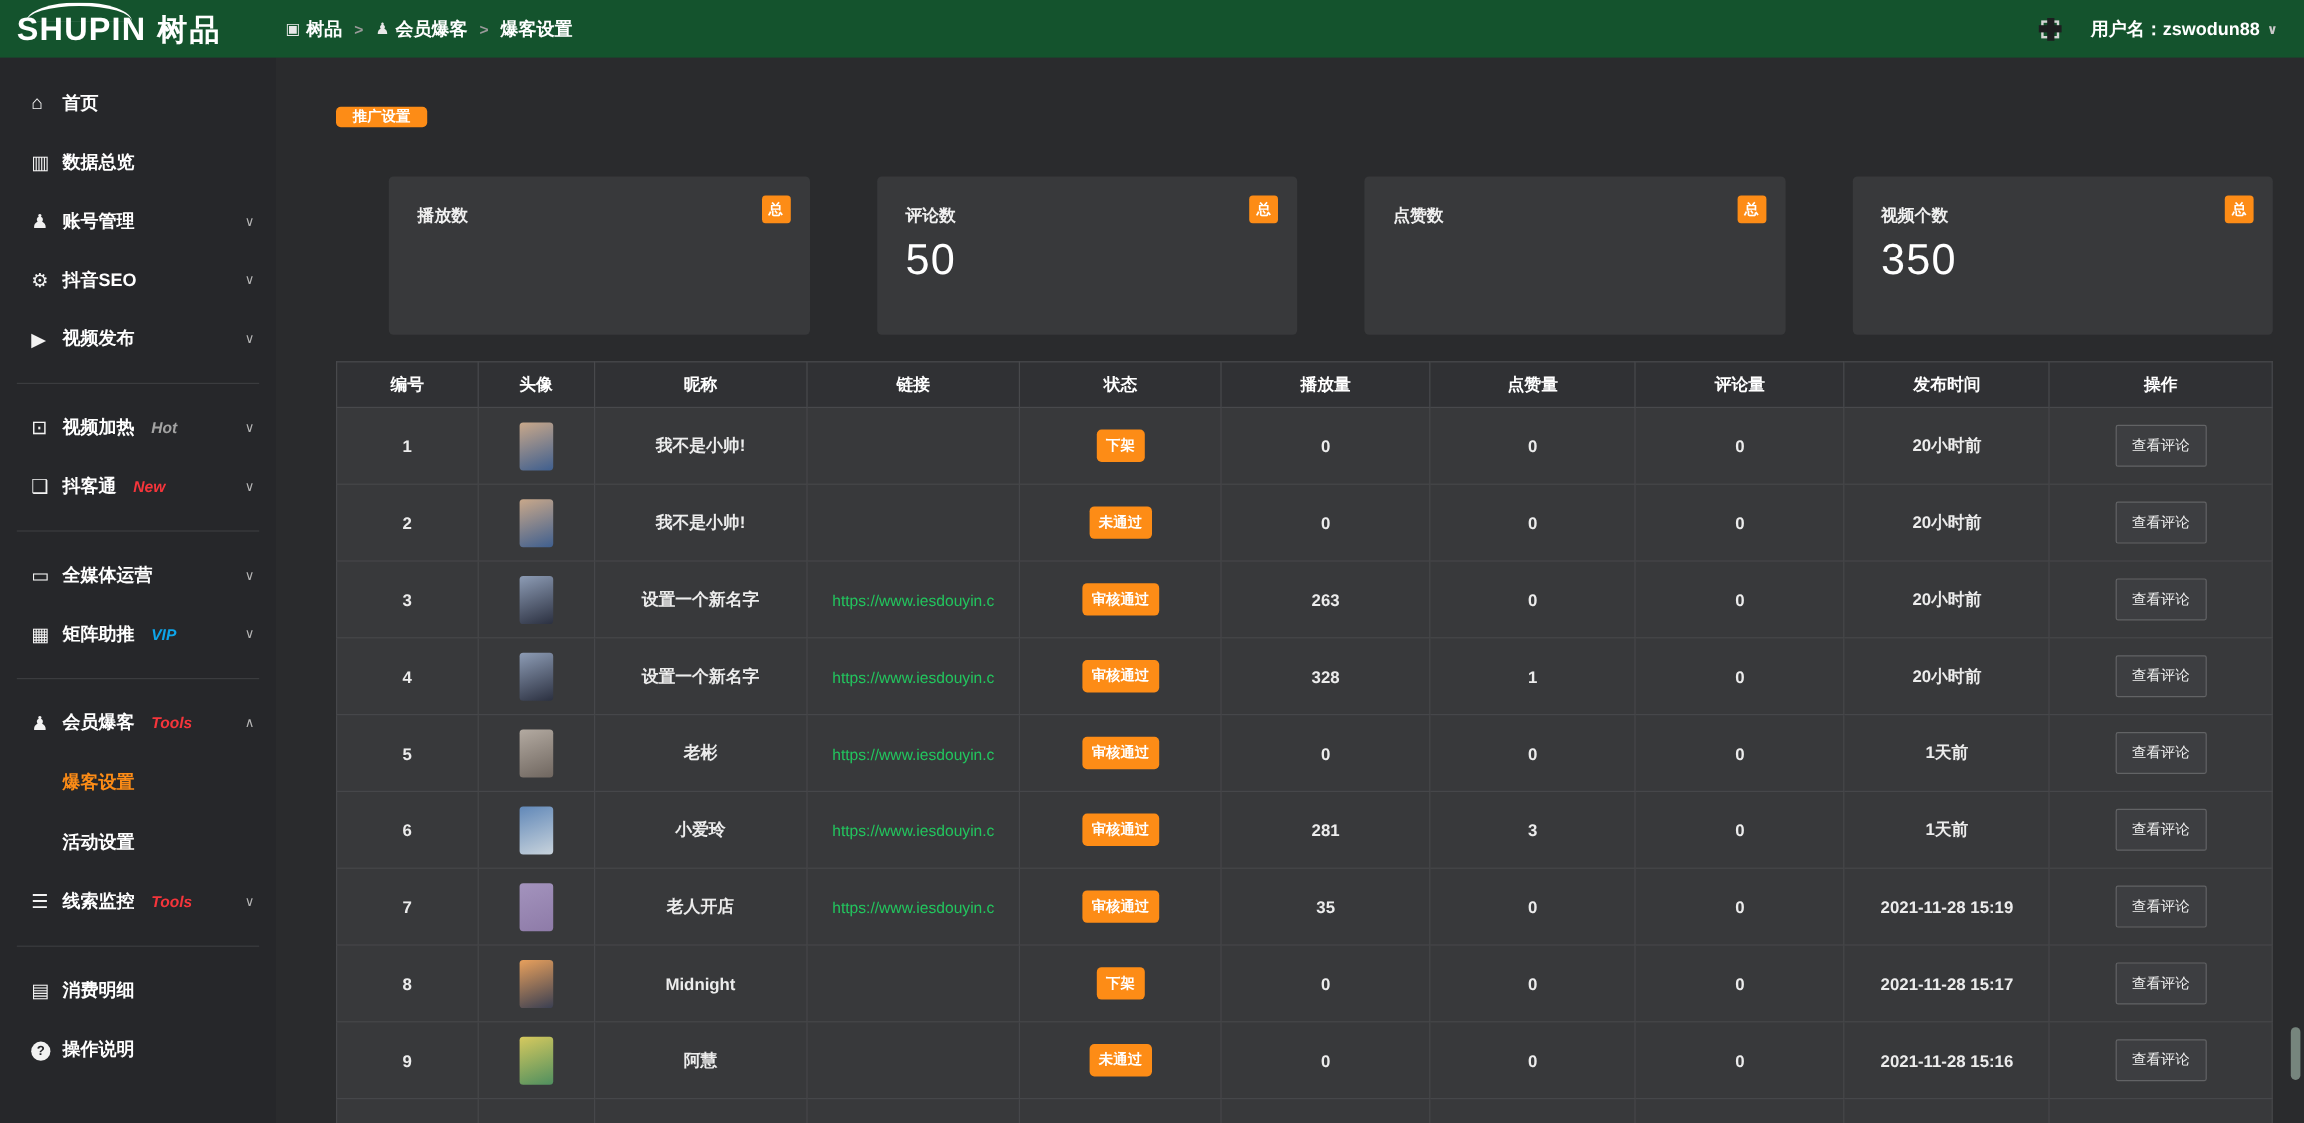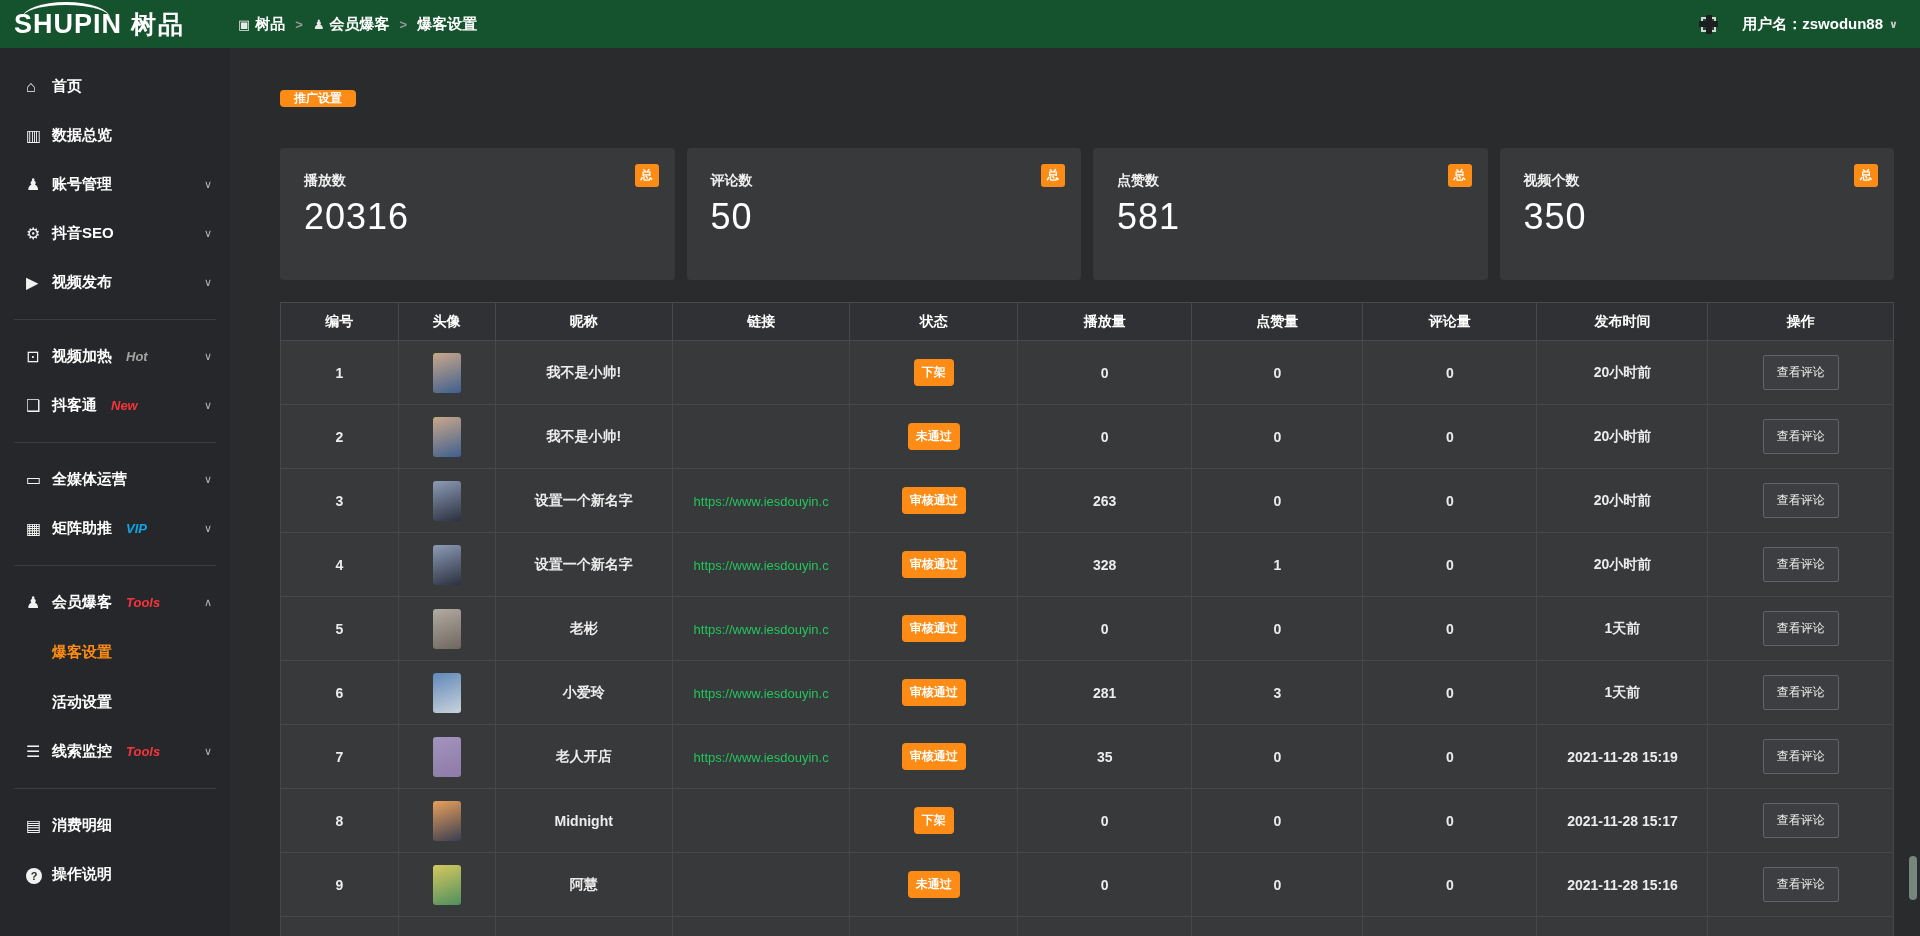--- a/index.html
+++ b/index.html
@@ -46,21 +46,21 @@
 
   
   .main { position:absolute; top:48px; left:230px; width:1690px; height:888px;
     background:#2a2b2d; padding:40px 26px 0 50px; overflow:hidden; }
   .promo-btn { display:inline-block; background:#fd8c16; color:#fff; border:none;
     font-size:12px; font-weight:700; padding:0 14px; border-radius:4px; cursor:pointer;
     font-family:inherit; }
 
   .stats-row { display:flex; gap:12px; margin-top:41px; }
   .stat-card { position:relative; flex:1; height:132px; background:#38393b;
-    border-radius:4px; padding:24px 0 0 24px; }
+    border-radius:4px; padding:24px 0 0 24px;margin-left:44px; }
   .stat-label { font-size:14px; font-weight:700; color:#f0f0f0; }
   .stat-value { font-size:36px; font-weight:400; color:#fff; margin-top:6px; letter-spacing:1px; }
   .stat-badge { position:absolute; top:16px; right:16px; background:#fd8c16; color:#fff;
     font-size:12px; font-weight:700; padding:3px 6px; border-radius:3px; }
 
   
   .table-wrap { margin-top:22px; }
   table { width:100%; border-collapse:collapse; table-layout:fixed; background:#38393b;
     border:1px solid #48494c; }
   th { background:#303134; height:38px; font-size:14px; font-weight:700; color:#fff;
@@ -197,31 +197,29 @@
         <span class="side-label">操作说明</span>
       </div>
     </div>
 
   <div class="main">
     <button class="promo-btn">推广设置</button>
 
     <div class="stats-row" id="stats-row">
         <div class="stat-card">
           <div class="stat-label">播放数</div>
-          <div class="stat-value">20316</div>
           <span class="stat-badge">总</span>
         </div>
         <div class="stat-card">
           <div class="stat-label">评论数</div>
           <div class="stat-value">50</div>
           <span class="stat-badge">总</span>
         </div>
         <div class="stat-card">
           <div class="stat-label">点赞数</div>
-          <div class="stat-value">581</div>
           <span class="stat-badge">总</span>
         </div>
         <div class="stat-card">
           <div class="stat-label">视频个数</div>
           <div class="stat-value">350</div>
           <span class="stat-badge">总</span>
         </div>
       </div>
 
     <div class="table-wrap">

